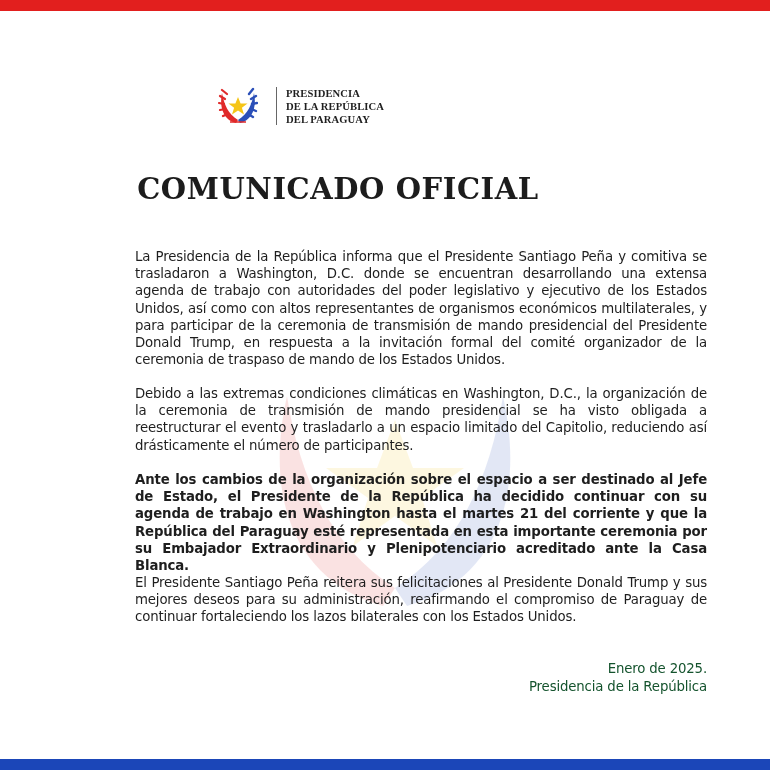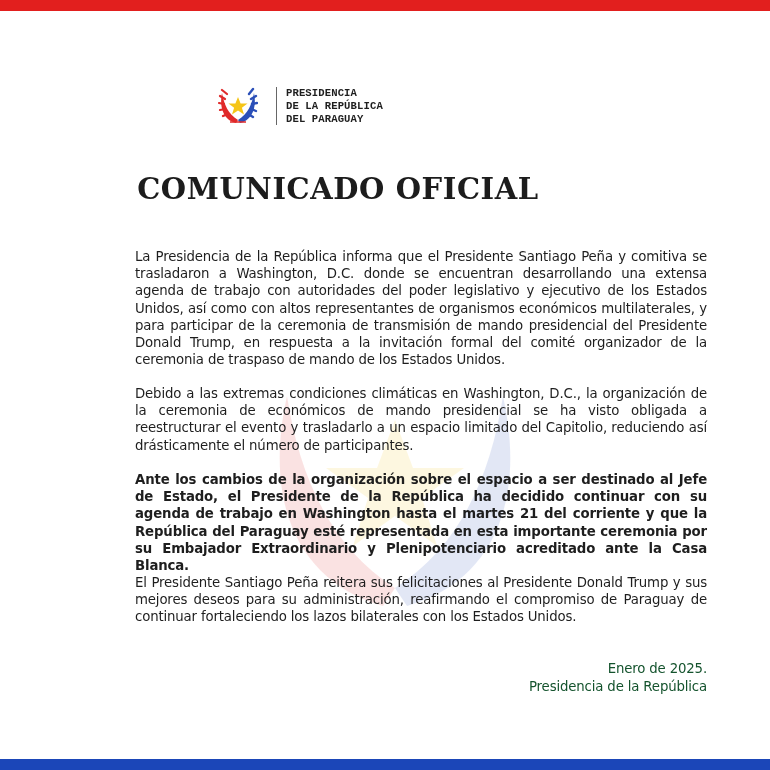--- a/index.html
+++ b/index.html
@@ -11,21 +11,21 @@
 
     .watermark { position: absolute; left: 245px; top: 330px; width: 300px; height: 300px; opacity: 0.13; pointer-events: none; }
 
     .header { position: absolute; left: 218px; top: 84px; height: 44px; display: flex; align-items: center; }
     .emblem { width: 40px; height: 40px; margin-right: 8px; }
     .gov-name { font-family: "DejaVu Serif", serif; font-weight: bold; color: #1f1f1f; line-height: 1; }
     .gov-line1 { font-size: 18.5px; letter-spacing: -0.3px; white-space: nowrap; }
     .gov-line1 .del { font-size: 11px; letter-spacing: 0.3px; margin-left: 2px; }
     .gov-line2 { font-size: 23px; letter-spacing: -0.2px; margin-top: 1px; }
     .divider { width: 1px; height: 38px; background: #666; margin: 0 9px 0 10px; }
-    .presidencia { font-family: Liberation Mono, monospace; font-weight: bold; font-size: 10.6px; color: #1f1f1f; line-height: 13px; letter-spacing: 0.1px; }
+    .presidencia { font-family: Liberation Serif, serif; font-weight: bold; font-size: 10.6px; color: #1f1f1f; line-height: 13px; letter-spacing: 0.1px; }
 
     .title { position: absolute; left: 0; top: 172px; width: 676px; text-align: center; font-family: "DejaVu Serif", serif; font-weight: bold; font-size: 29px; letter-spacing: 0.6px; color: #1c1c1c; }
 
     .body-text { position: absolute; left: 91px; top: 248px; width: 616px; font-family: "DejaVu Sans", sans-serif; font-size: 13.3px; line-height: 17.2px; color: #1e1e1e; }
     .body-text p { text-align: justify; margin-bottom: 17px; letter-spacing: -0.15px; margin-left: 44px; }
     .body-text p:nth-child(1) { height: 120px; }
     .body-text p:nth-child(2) { height: 69px; }
     .body-text p:nth-child(3) { height: 86px; font-weight: bold; }
 
     .signature { position: absolute; right: 63px; top: 660px; text-align: right; font-size: 13.3px; line-height: 18px; color: #14532d; letter-spacing: -0.15px; }
@@ -55,21 +55,21 @@
     <div>PRESIDENCIA</div>
     <div>DE LA REPÚBLICA</div>
     <div>DEL PARAGUAY</div>
   </div>
 </div>
 
 <h1 class="title">COMUNICADO OFICIAL</h1>
 
 <div class="body-text">
   <p>La Presidencia de la República informa que el Presidente Santiago Peña y comitiva se trasladaron a Washington, D.C. donde se encuentran desarrollando una extensa agenda de trabajo con autoridades del poder legislativo y ejecutivo de los Estados Unidos, así como con altos representantes de organismos económicos multilaterales, y para participar de la ceremonia de transmisión de mando presidencial del Presidente Donald Trump, en respuesta a la invitación formal del comité organizador de la ceremonia de traspaso de mando de los Estados Unidos.</p>
-  <p>Debido a las extremas condiciones climáticas en Washington, D.C., la organización de la ceremonia de económicos de mando presidencial se ha visto obligada a reestructurar el evento y trasladarlo a un espacio limitado del Capitolio, reduciendo así drásticamente el número de participantes.</p>
+  <p>Debido a las extremas condiciones climáticas en Washington, D.C., la organización de la ceremonia de transmisión de mando presidencial se ha visto obligada a reestructurar el evento y trasladarlo a un espacio limitado del Capitolio, reduciendo así drásticamente el número de participantes.</p>
   <p>Ante los cambios de la organización sobre el espacio a ser destinado al Jefe de Estado, el Presidente de la República ha decidido continuar con su agenda de trabajo en Washington hasta el martes 21 del corriente y que la República del Paraguay esté representada en esta importante ceremonia por su Embajador Extraordinario y Plenipotenciario acreditado ante la Casa Blanca.</p>
   <p>El Presidente Santiago Peña reitera sus felicitaciones al Presidente Donald Trump y sus mejores deseos para su administración, reafirmando el compromiso de Paraguay de continuar fortaleciendo los lazos bilaterales con los Estados Unidos.</p>
 </div>
 
 <div class="signature">
   <div>Enero de 2025.</div>
   <div>Presidencia de la República</div>
 </div>
 
 <div class="bar-bottom"></div>

